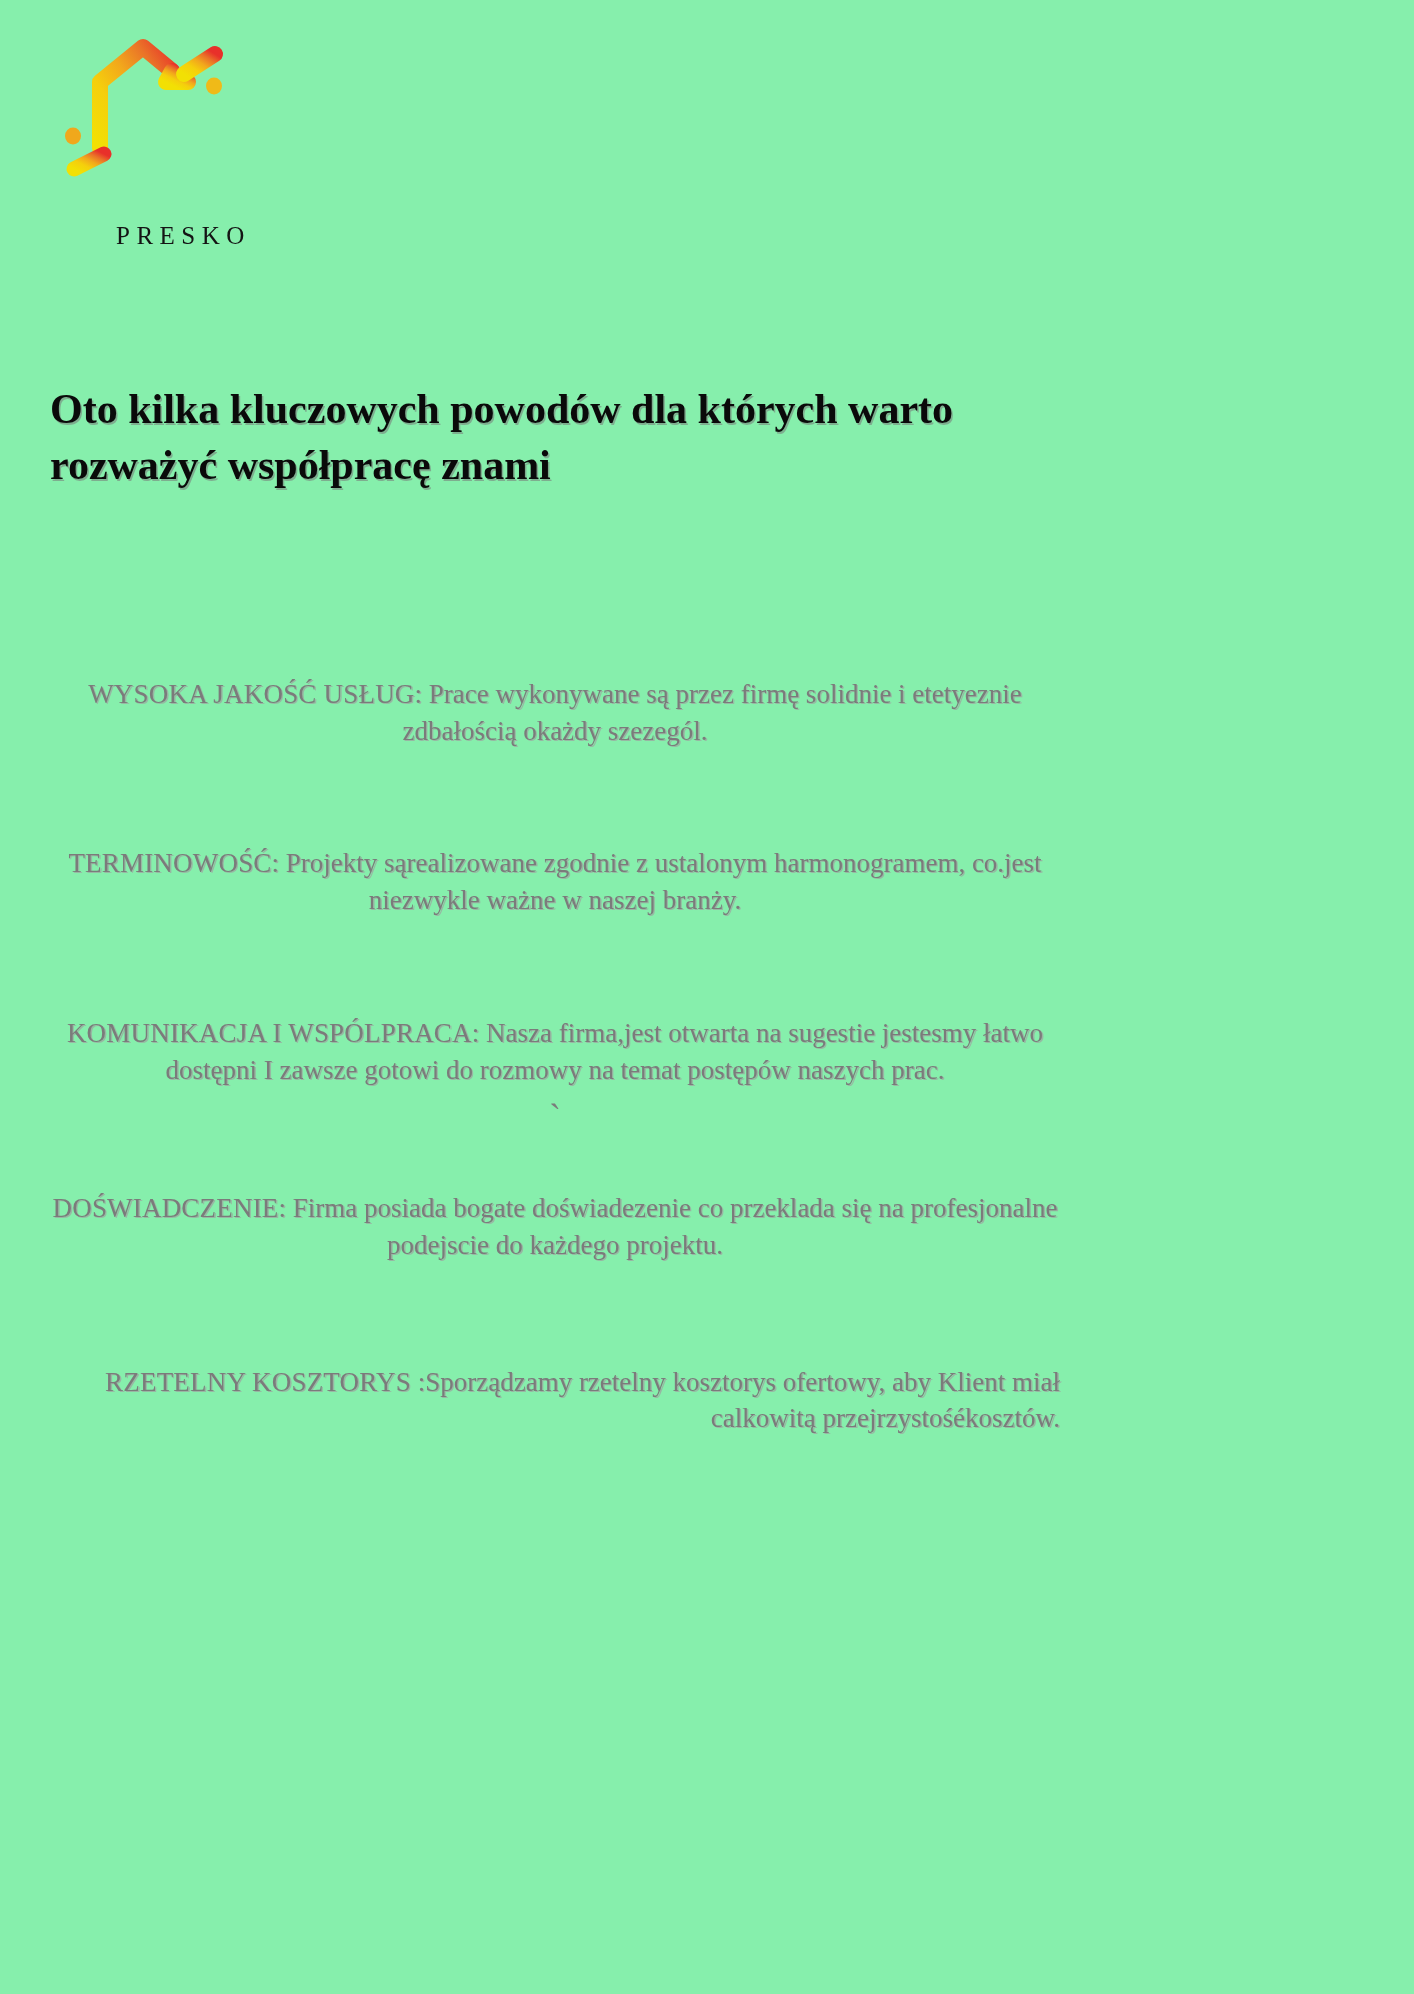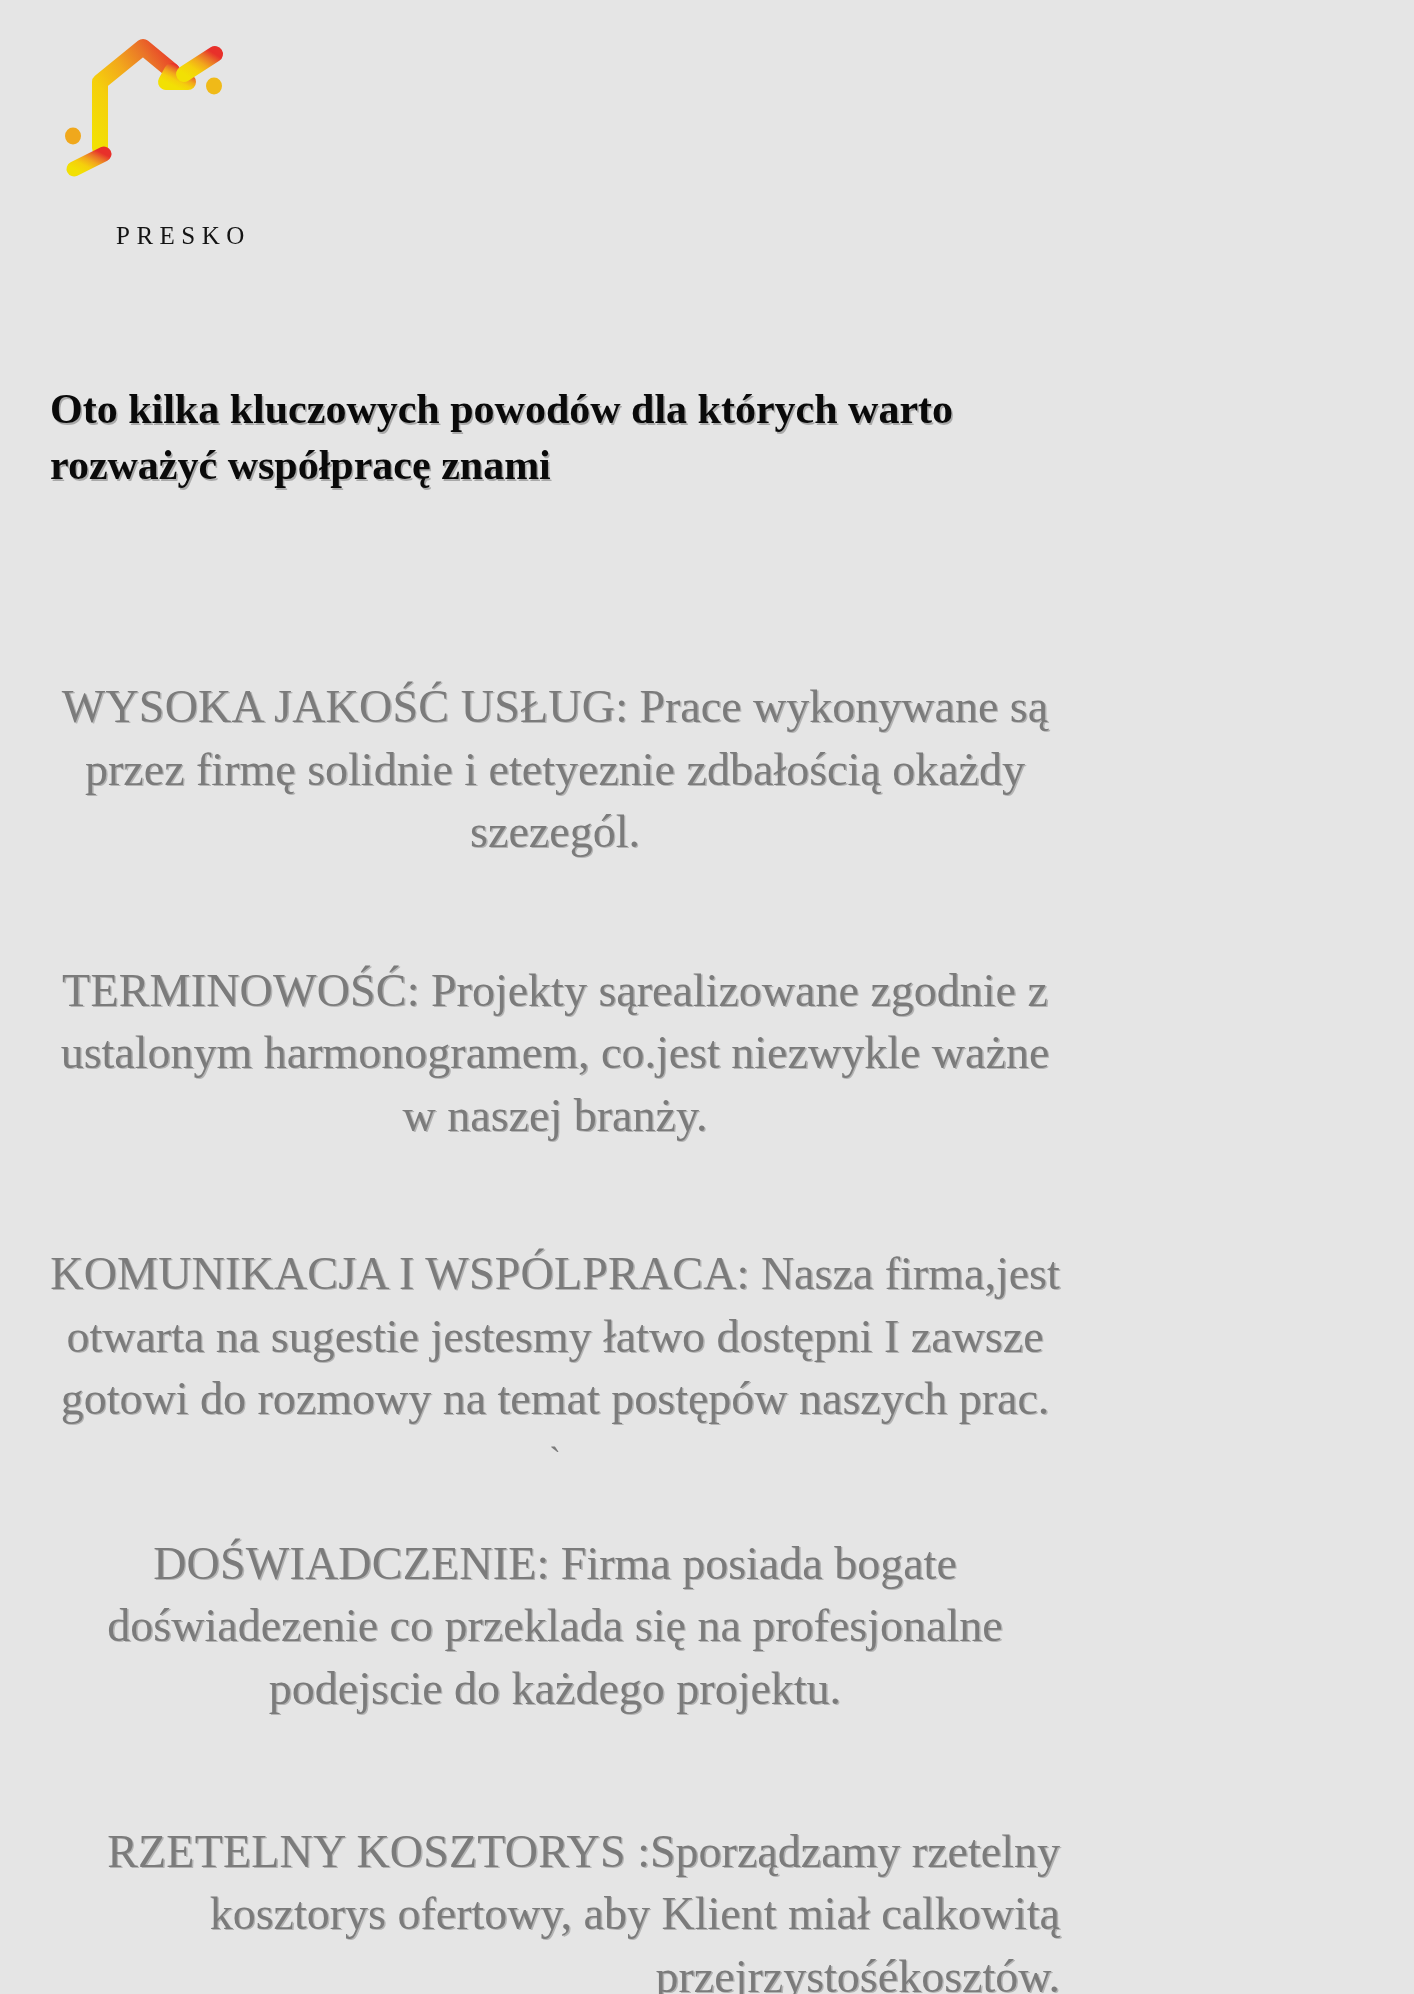--- a/index.html
+++ b/index.html
@@ -13,21 +13,21 @@
     height: 1994px;
     position: relative;
     overflow: hidden;
     font-family: "Liberation Serif", "DejaVu Serif", serif;
     background: #ffffff;
   }
 
   .page {
     position: absolute;
     inset: 0;
-    background: #e5e5e5;
+    background: #86efac;
   }
 
   
   .logo-block {
     position: absolute;
     left: 38px;
     top: 26px;
     width: 300px;
     height: 250px;
   }
@@ -68,21 +68,21 @@
   
   .reasons {
     position: absolute;
     left: 50px;
     top: 676px;
     width: 1010px;
   }
   .reason {
     text-align: center;
     font-family: "Liberation Serif", "DejaVu Serif", serif;
-    font-size: 46px;
+    font-size: 27px;
     line-height: 1.36;
     color: #7b7b7b;
     text-shadow: 1.4px 1.4px 0.6px rgba(160,160,160,0.7);
     margin: 0;
   }
   .reason .term {
     letter-spacing: 0.2px;
   }
   .r1 { margin-bottom: 96px; }
   .r2 { margin-bottom: 96px; }

